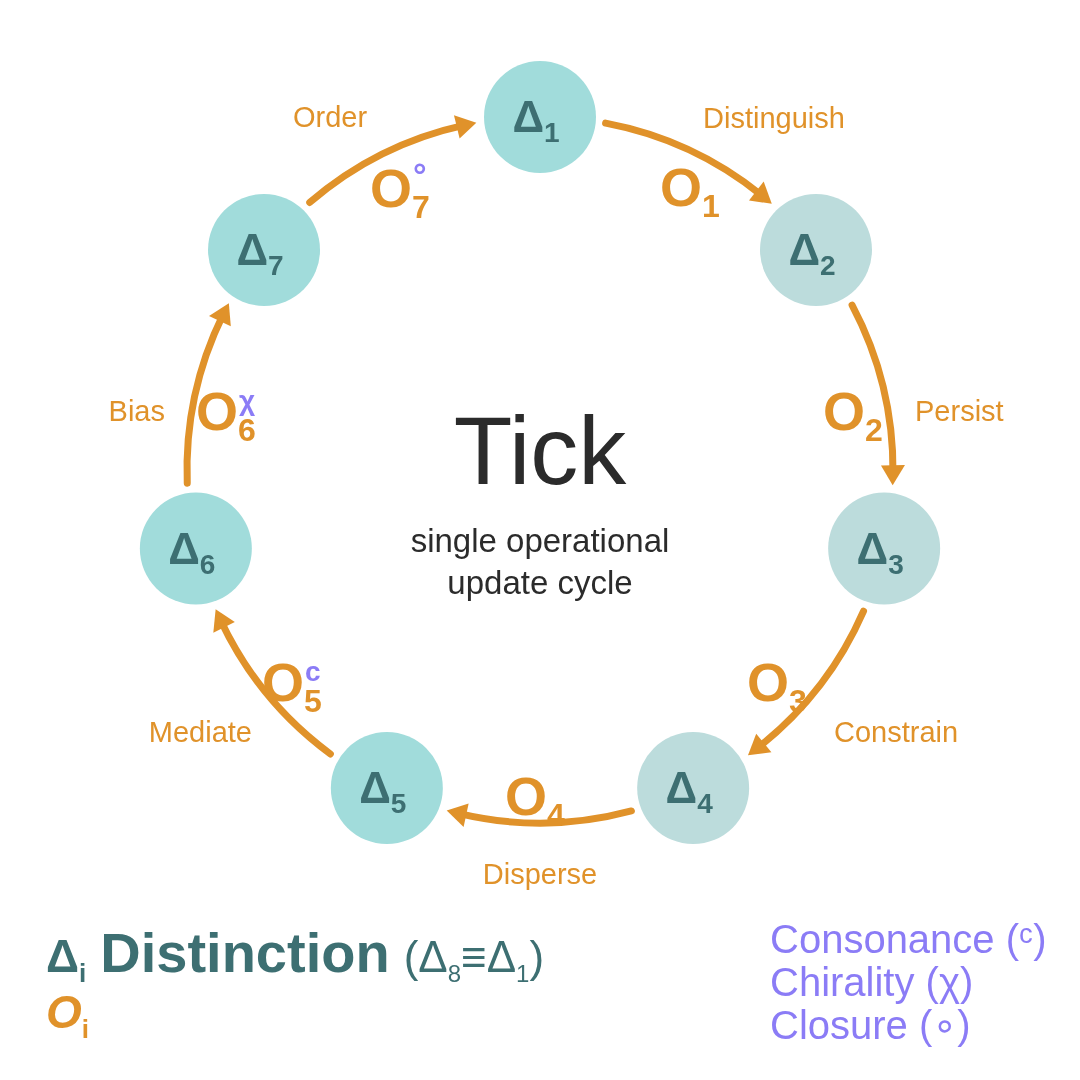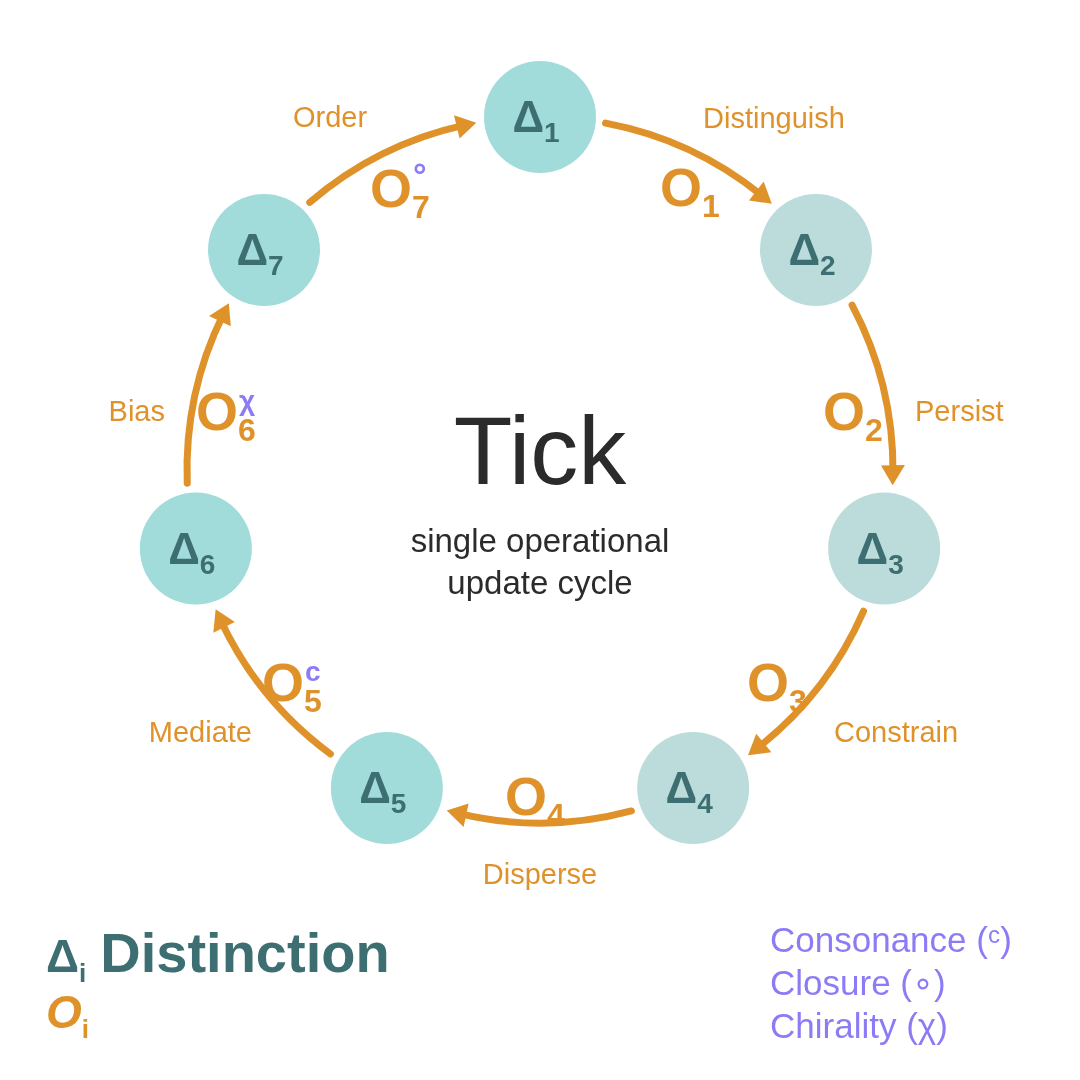--- a/index.html
+++ b/index.html
@@ -17,21 +17,21 @@
   .legend .row { white-space: nowrap; height: 64px; display: flex; align-items: baseline; }
   .legend .row1 { color: #3d6f72; }
   .legend .row2 { color: #e0922a; }
   .legend .sym { font-size: 46px; font-weight: 700; }
   .legend .sym-o { font-style: italic; }
   .legend .sub { font-size: 26px; font-weight: 700; position: relative; top: 10px; margin-right: 14px; }
   .legend .name { font-size: 56px; font-weight: 700; margin-right: 14px; }
   .legend .note { font-size: 44px; font-weight: 400; }
   .legend .note .nsub { font-size: 24px; position: relative; top: 10px; }
 
-  .props { position: absolute; left: 770px; top: 918px; color: #8b7cf6; font-size: 35px; line-height: 43px; }
+  .props { position: absolute; left: 770px; top: 918px; color: #8b7cf6; font-size: 40px; line-height: 43px; }
   .props div { white-space: nowrap; }
 </style>
 </head>
 <body>
 
 <svg id="diagram" viewBox="0 0 1080 1080" xmlns="http://www.w3.org/2000/svg">
   <defs>
     <marker id="arrowhead" markerWidth="10" markerHeight="10" refX="5" refY="5" orient="auto" markerUnits="userSpaceOnUse" viewBox="0 0 10 10">
     </marker>
   </defs>
@@ -139,24 +139,25 @@
   <text class="title" x="540" y="484" text-anchor="middle">Tick</text>
   <text class="subtitle" x="540" y="552" text-anchor="middle">single operational</text>
   <text class="subtitle" x="540" y="594" text-anchor="middle">update cycle</text>
 </svg>
 
 <div class="legend">
   <div class="row row1">
     <span class="sym">Δ</span>
       <span class="sub">i</span>
       <span class="name">Distinction</span>
+      <span class="note"><span>(Δ</span><span class="nsub">8</span><span>≡Δ</span><span class="nsub">1</span><span>)</span></span>
   </div>
   <div class="row row2">
     <span class="sym sym-o">O</span>
       <span class="sub">i</span>
   </div>
 </div>
 
 <div class="props">
   <div>Consonance (ᶜ)</div>
+  <div>Chirality (χ)</div>
   <div>Closure (∘)</div>
-  <div>Chirality (χ)</div>
 </div>
 
 </body></html>

